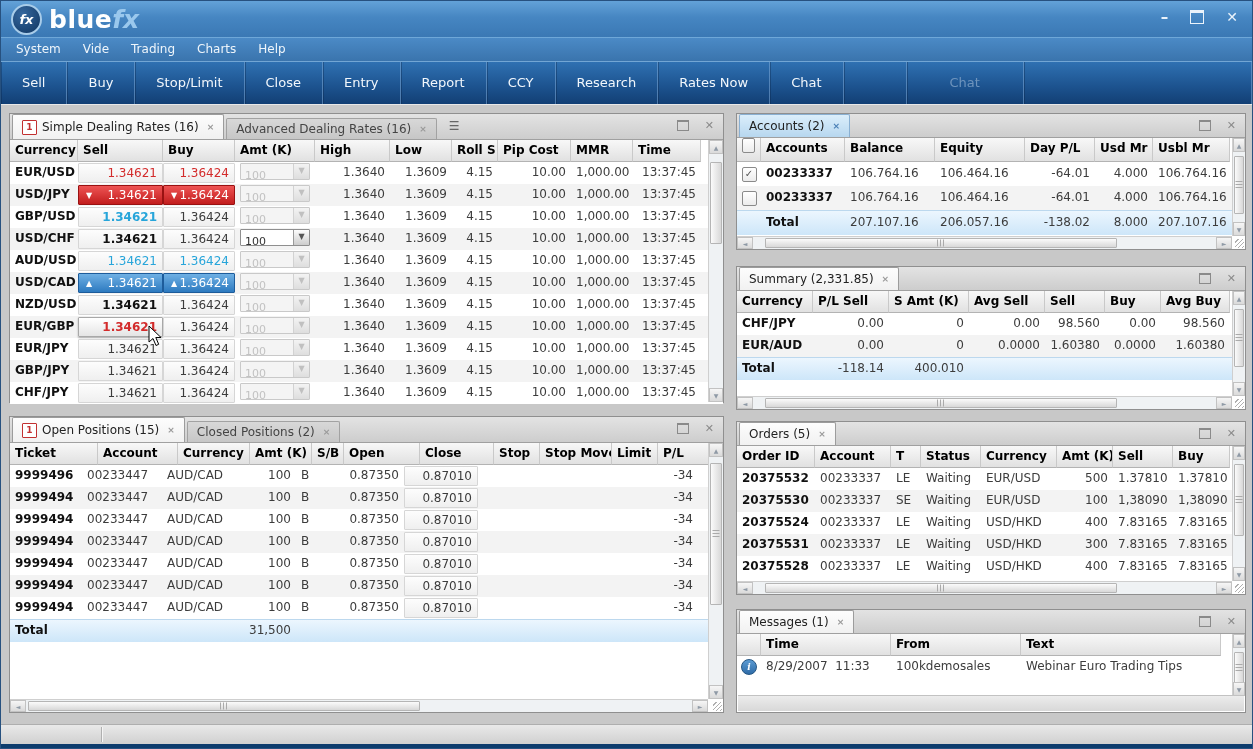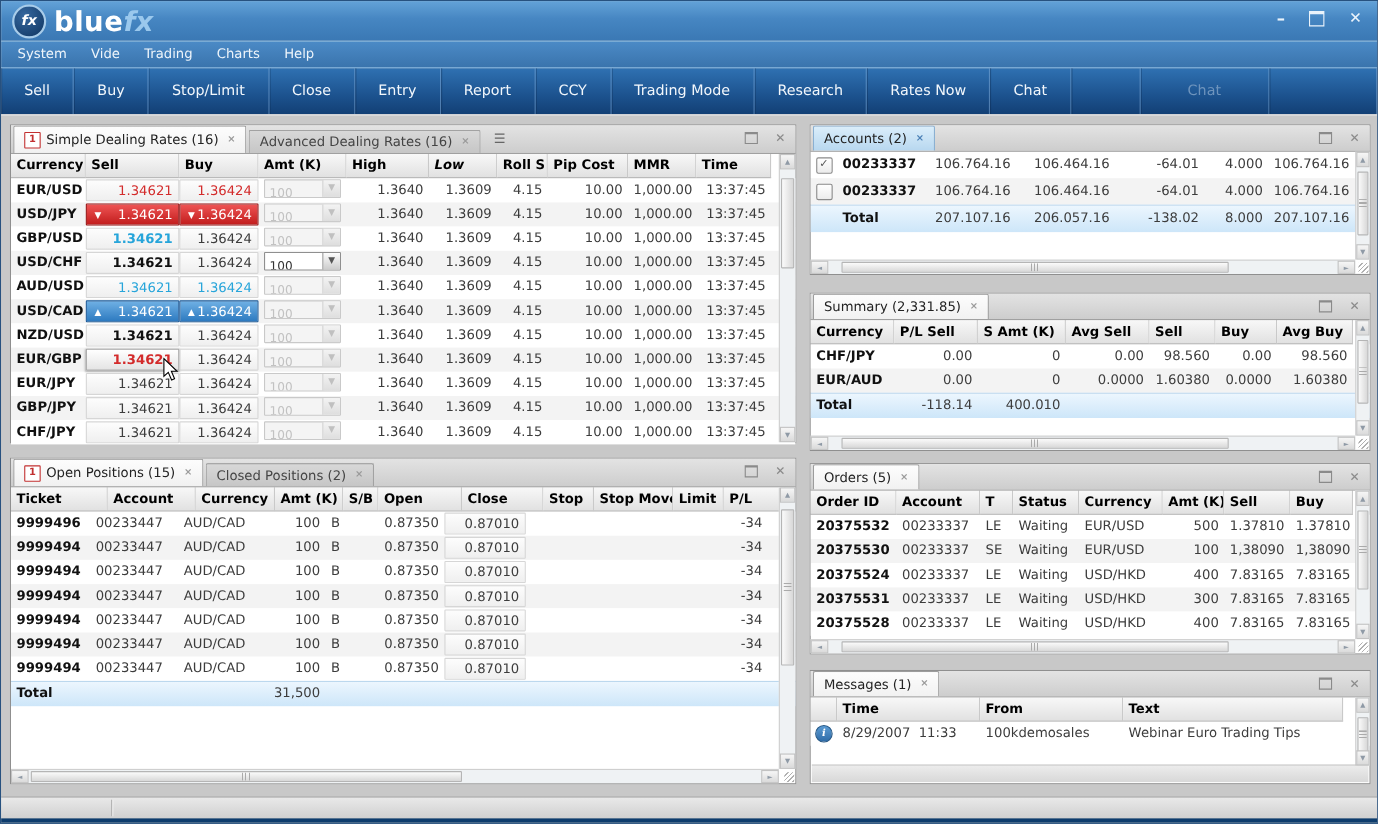--- a/index.html
+++ b/index.html
@@ -140,21 +140,20 @@
     </div>
 
   <div class="toolbar" id="toolbar">
       <div class="tbtn">Sell</div>
       <div class="tbtn">Buy</div>
       <div class="tbtn">Stop/Limit</div>
       <div class="tbtn">Close</div>
       <div class="tbtn">Entry</div>
       <div class="tbtn">Report</div>
       <div class="tbtn">CCY</div>
-      <div class="tbtn">Trading Mode</div>
       <div class="tbtn">Research</div>
       <div class="tbtn">Rates Now</div>
       <div class="tbtn">Chat</div>
       <div class="tspacer" style="width: 62px;"></div>
       <div class="tbtn disabled" style="width: 74px; text-align: center;">Chat</div>
       <div class="tspacer" style="flex: 1 1 0%;"></div>
     </div>
 
   <div class="workspace"></div>
 
@@ -175,21 +174,21 @@
         <span class="px">✕</span>
       </div>
     </div>
     <div id="t-dealing">
         <div class="thead">
           <div class="th" style="width: 68px;">Currency</div>
           <div class="th" style="width: 85px;">Sell</div>
           <div class="th" style="width: 72px;">Buy</div>
           <div class="th" style="width: 80px;">Amt (K)</div>
           <div class="th a-r" style="width: 75px;">High</div>
-          <div class="th a-r" style="width: 62px; font-style: italic;">Low</div>
+          <div class="th a-r" style="width: 62px;">Low</div>
           <div class="th a-r" style="width: 46px;">Roll S</div>
           <div class="th a-r" style="width: 73px;">Pip Cost</div>
           <div class="th a-r" style="width: 62px;">MMR</div>
           <div class="th a-r" style="width: 68px;">Time</div>
         </div>
         <div class="tr">
           <div class="td bold" style="width: 68px;">EUR/USD</div>
           <div class="td price red" style="width: 85px;">1.34621</div>
           <div class="td price red" style="width: 72px;">1.36424</div>
           <div class="td" style="width: 80px;"><span class="dd"><span class="dd-t">100</span><span class="dd-b">▼</span></span></div>
@@ -491,20 +490,29 @@
       <div class="tab active blue">
         <span>Accounts (2)</span>
         <span class="tclose">×</span>
       </div>
       <div class="pctl">
         <span class="pbox"></span>
         <span class="px">✕</span>
       </div>
     </div>
     <div id="t-accounts">
+        <div class="thead">
+          <div class="th a-c" style="width: 24px; display: flex;"><span class="cb"></span></div>
+          <div class="th" style="width: 84px;">Accounts</div>
+          <div class="th" style="width: 90px;">Balance</div>
+          <div class="th" style="width: 90px;">Equity</div>
+          <div class="th a-r" style="width: 70px;">Day P/L</div>
+          <div class="th a-r" style="width: 58px;">Usd Mr</div>
+          <div class="th a-r" style="width: 77px;">Usbl Mr</div>
+        </div>
         <div class="tr">
           <div class="td a-c" style="width: 24px;"><span class="cb on">✓</span></div>
           <div class="td bold" style="width: 84px;">00233337</div>
           <div class="td" style="width: 90px;">106.764.16</div>
           <div class="td" style="width: 90px;">106.464.16</div>
           <div class="td a-r" style="width: 70px;">-64.01</div>
           <div class="td a-r" style="width: 58px;">4.000</div>
           <div class="td a-r" style="width: 77px;">106.764.16</div>
         </div>
         <div class="tr alt">

